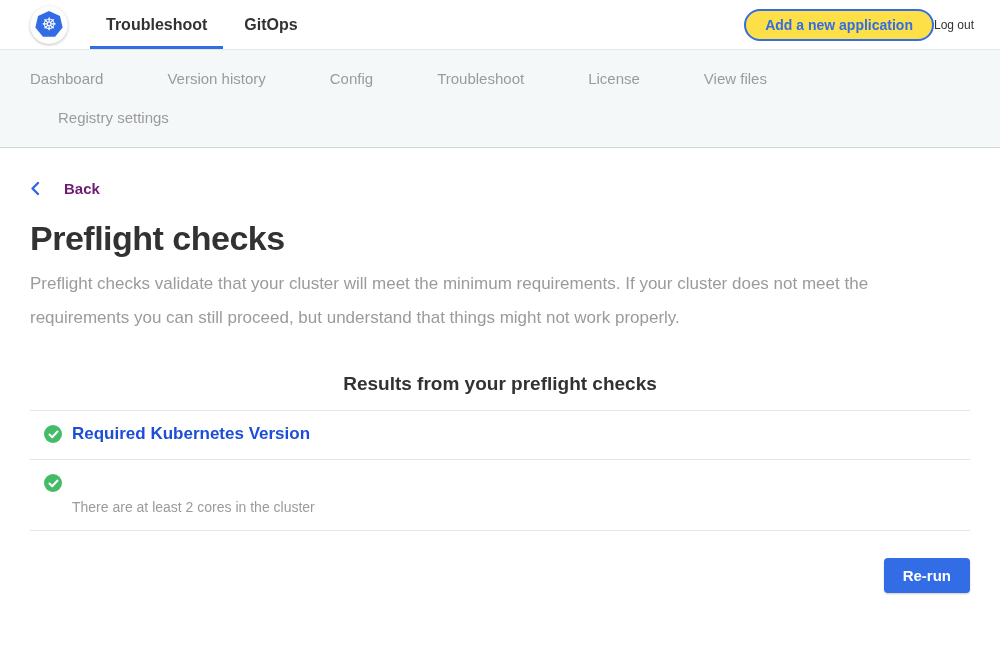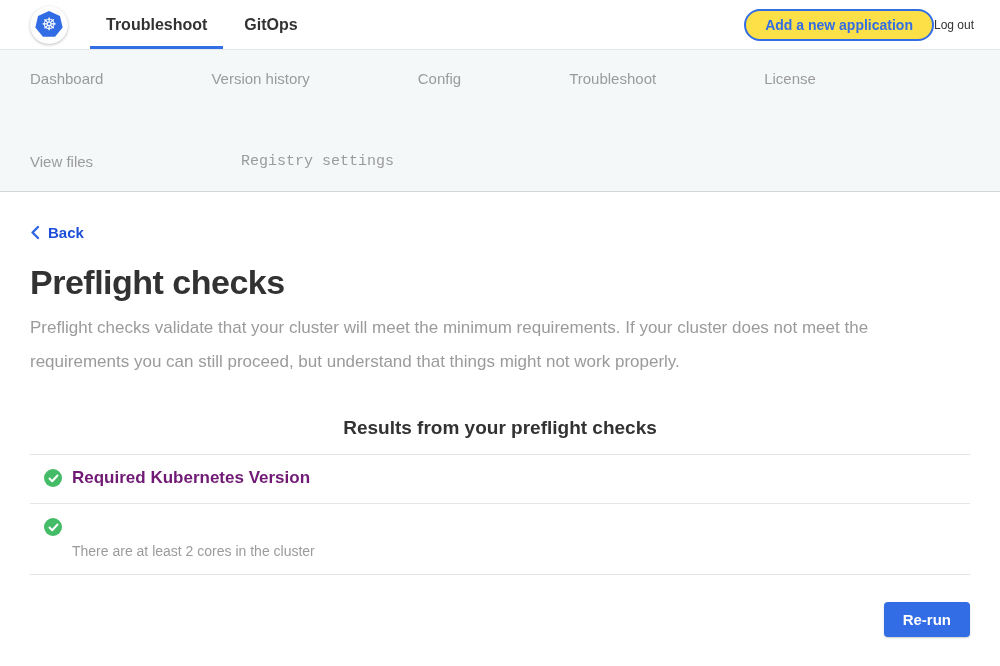--- a/index.html
+++ b/index.html
@@ -74,41 +74,42 @@
     color: #323232;
     cursor: pointer;
   }
 
   
   .subnav {
     background: #f5f8f9;
     border-bottom: 1px solid #d2d6d8;
     padding: 9px 30px 10px 30px;
   }
-  .subnav-list { display: flex; flex-wrap: wrap; max-width: 870px; gap: 44px; }
+  .subnav-list { display: flex; flex-wrap: wrap; max-width: 870px; }
   .subnav-item {
     color: #9b9b9b;
     font-size: 15px;
     font-weight: 500;
     padding: 11px 0;
     margin-right: 64px;
     cursor: pointer;
     white-space: nowrap;
   }
-  .subnav-item.offset { margin-left: 40px; font-family: Liberation Mono, monospace; }
+  .subnav-item.offset { margin-left: 28px; }
 
   
   .main { padding: 32px 30px 0 30px; }
   .back-link {
     display: inline-flex;
     align-items: center;
-    color: #1d4ed8;
+    color: #701a75;
     font-size: 15px;
     font-weight: 700;
     cursor: pointer;
+    gap: 16px;
   }
   .back-link svg { margin-right: 8px; display: block; }
   .page-title {
     margin: 19px 0 9px 0;
     font-size: 34px;
     font-weight: 700;
     letter-spacing: -0.5px;
     color: #323232;
   }
   .page-desc {
@@ -137,21 +138,21 @@
     border-radius: 50%;
     background: #44bb66;
     flex: 0 0 auto;
     display: flex; align-items: center; justify-content: center;
     margin-top: 1px;
   }
   .check-title {
     margin-left: 10px;
     font-size: 17px;
     font-weight: 700;
-    color: #701a75;
+    color: #1d4ed8;
   }
   .check-message {
     margin: 7px 0 0 28px;
     font-size: 14px;
     color: #9b9b9b;
   }
 
   .actions {
     display: flex;
     justify-content: flex-end;

